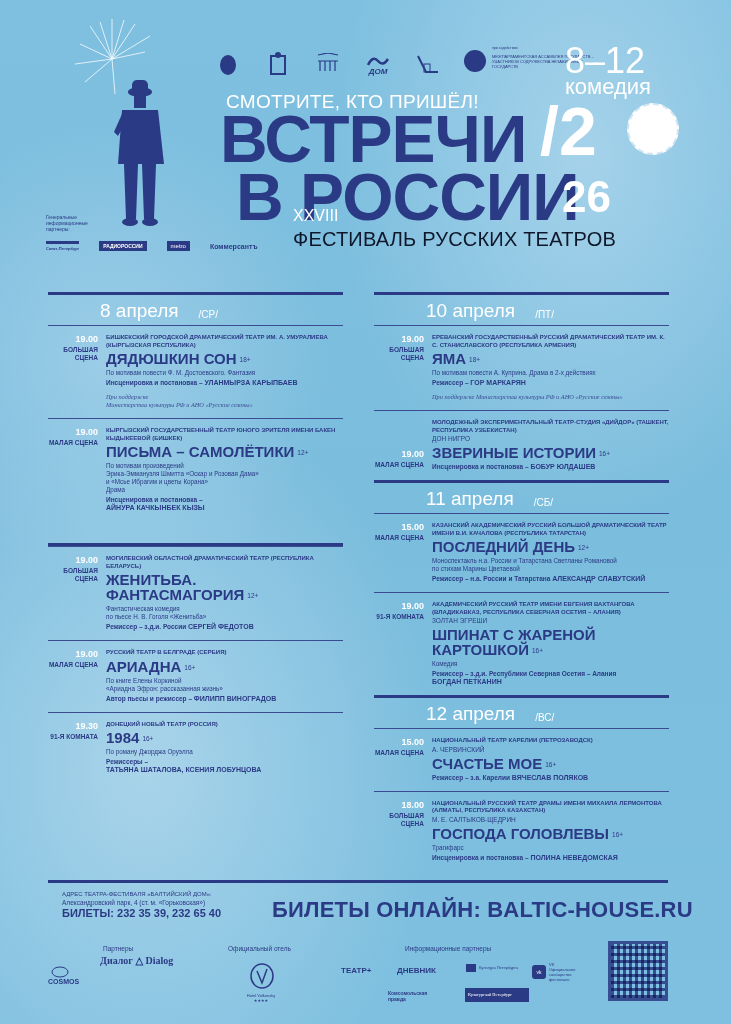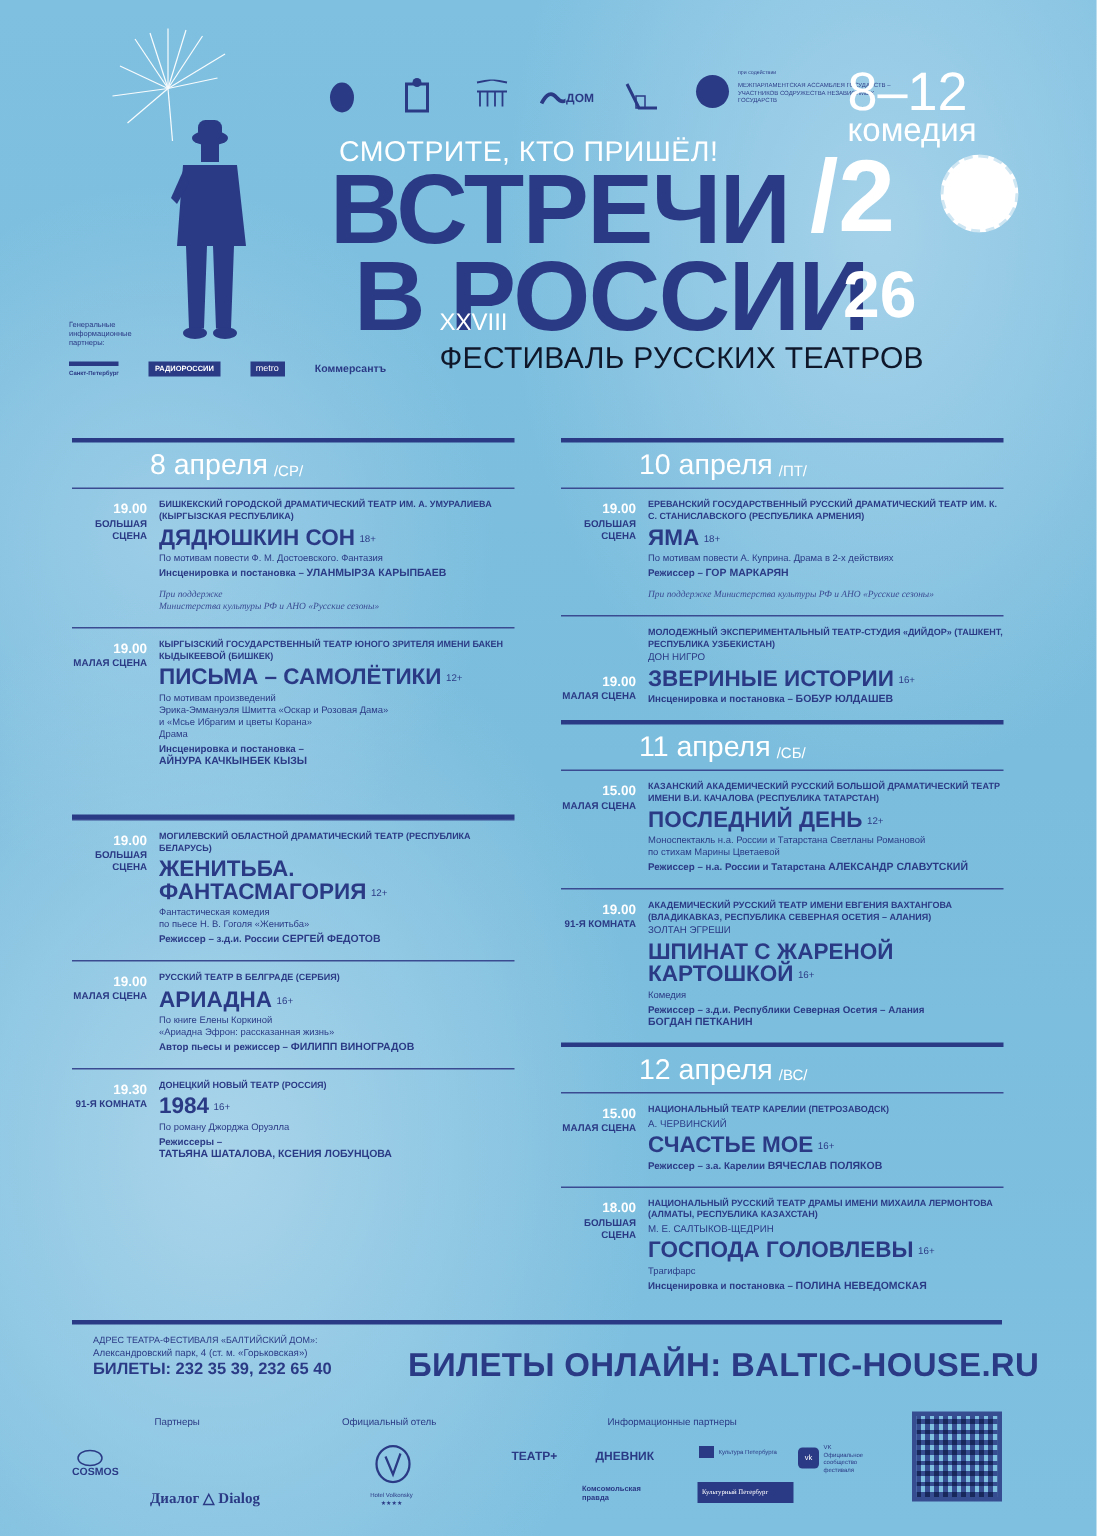--- a/index.html
+++ b/index.html
@@ -38,21 +38,21 @@
   .gl { font-size: 7px; color:#2b3a85; font-weight:700; }
   .gl-box { background:#2b3a85; color:#fff; font-size:5px; padding: 2px 4px; font-weight:700; }
 
   
   .col { position: absolute; width: 295px; }
   .col-left { left: 48px; top: 292px; }
   .col-right { left: 374px; top: 292px; }
   .day-rule { height: 3px; background: #2b3a85; width: 295px; }
   .day-head { height: 30px; padding-left: 52px; display:flex; align-items: flex-end; padding-bottom: 3px; }
   .day-date { font-size: 19px; color: #fff; font-weight: 400; }
-  .day-dow { font-size: 10px; color: #fff; margin-left: 4px; margin-bottom: 2px; }
+  .day-dow { font-size: 10px; color: #fff; margin-left: 20px; margin-bottom: 2px; }
   .thin-rule { height: 1px; background: #3a4b92; width: 295px; }
   .event { display: flex; padding: 8px 0 9px 0; }
   .ev-left { width: 58px; text-align: right; padding-right: 8px; flex-shrink: 0; }
   .ev-time { font-size: 9px; font-weight: 700; color: #fff; }
   .ev-stage { font-size: 6.5px; font-weight: 700; color: #2b3a85; line-height: 8px; margin-top: 2px; }
   .ev-body { flex: 1; }
   .ev-theatre { font-size: 6px; font-weight: 700; color: #2b3a85; line-height: 7.5px; text-transform: uppercase; }
   .ev-author { font-size: 6.5px; color: #2b3a85; line-height: 8px; margin-top: 1px; }
   .ev-title { font-size: 15px; font-weight: 700; color: #2b3a85; line-height: 15px; margin-top: 2px; }
   .ev-age { font-size: 6.5px; font-weight: 400; margin-left: 3px; vertical-align: 2px; }
@@ -111,21 +111,21 @@
       <svg width="22" height="26">
         <rect x="4" y="4" width="14" height="18" fill="none" stroke="#2b3a85" stroke-width="2"></rect>
         <circle cx="11" cy="3" r="3" fill="#2b3a85"></circle>
       </svg>
     </div>
   <div class="logo-box">
       <svg width="22" height="24">
         <path d="M1 8 L21 8 M3 8 L3 18 M8 8 L8 18 M13 8 L13 18 M18 8 L18 18 M1 2 L11 0 L21 2" stroke="#2b3a85" stroke-width="1.2" fill="none"></path>
       </svg>
     </div>
-  <div class="logo-box" style="flex-direction:row;">
+  <div class="logo-box" style="flex-direction:column;font-style:italic;">
     <svg width="22" height="12">
         <path d="M1 10 Q6 0 11 6 T21 4" stroke="#2b3a85" stroke-width="2.5" fill="none"></path>
       </svg>
     <span style="font-size:8px;font-weight:700;color:#2b3a85;">ДОМ</span>
   </div>
   <div class="logo-box">
       <svg width="24" height="22">
         <path d="M2 2 L10 18 L22 18" stroke="#2b3a85" stroke-width="2" fill="none"></path>
         <rect x="8" y="10" width="6" height="8" fill="none" stroke="#2b3a85"></rect>
       </svg>
@@ -354,21 +354,21 @@
 <div class="abs phones">БИЛЕТЫ: 232 35 39, 232 65 40</div>
 <div class="abs online">БИЛЕТЫ ОНЛАЙН: BALTIC-HOUSE.RU</div>
 
 <div class="abs plabel" style="left:103px;top:945px;">Партнеры</div>
 <div class="abs partner-logo" style="left:48px;top:966px;font-size:7px;">
   <svg width="18" height="12" style="display:block;margin-left:3px;">
       <ellipse cx="9" cy="6" rx="8" ry="5" fill="none" stroke="#2b3a85"></ellipse>
     </svg>
   <span>COSMOS</span>
 </div>
-<div class="abs partner-logo" style="left:100px;top:993px;font-family:'Liberation Serif',serif;font-size:10px;">Диалог △ Dialog</div>
+<div class="abs partner-logo" style="left:100px;top:955px;font-family:'Liberation Serif',serif;font-size:10px;">Диалог △ Dialog</div>
 
 <div class="abs plabel" style="left:228px;top:945px;">Официальный отель</div>
 <div class="abs" style="left:248px;top:963px;text-align:center;">
   <svg width="26" height="26">
       <ellipse cx="13" cy="13" rx="11" ry="12" fill="none" stroke="#2b3a85" stroke-width="1.5"></ellipse>
       <path d="M8 8 L13 20 L18 6" stroke="#2b3a85" stroke-width="1.5" fill="none"></path>
     </svg>
   <div style="font-size:4px;color:#2b3a85;width:30px;margin-left:-2px;">Hotel Volkonsky ★★★★</div>
 </div>
 

